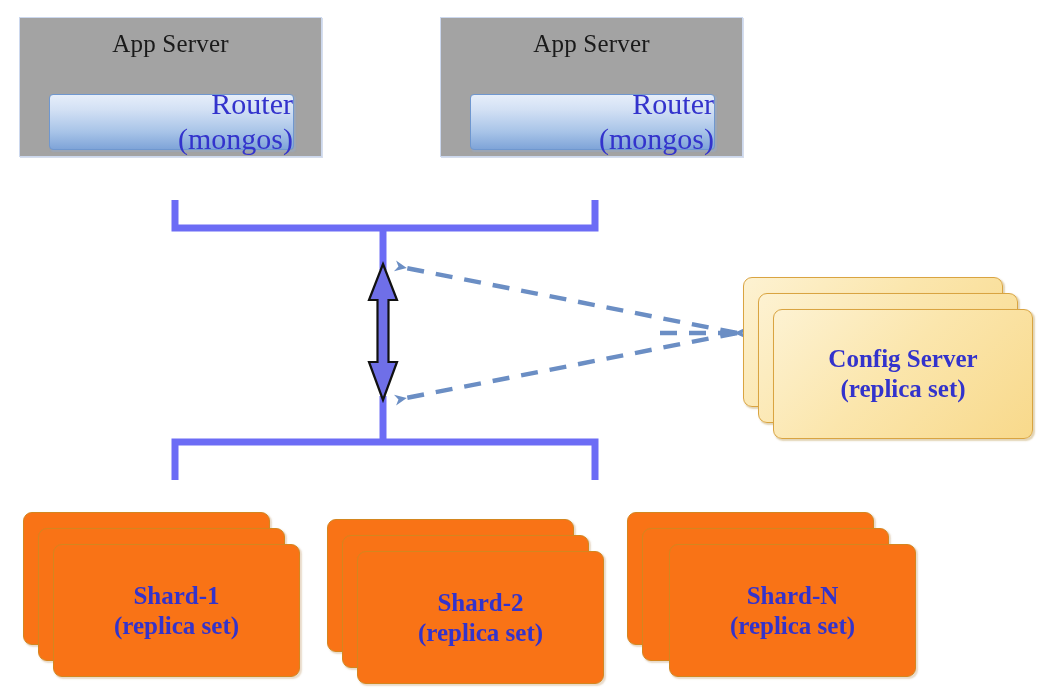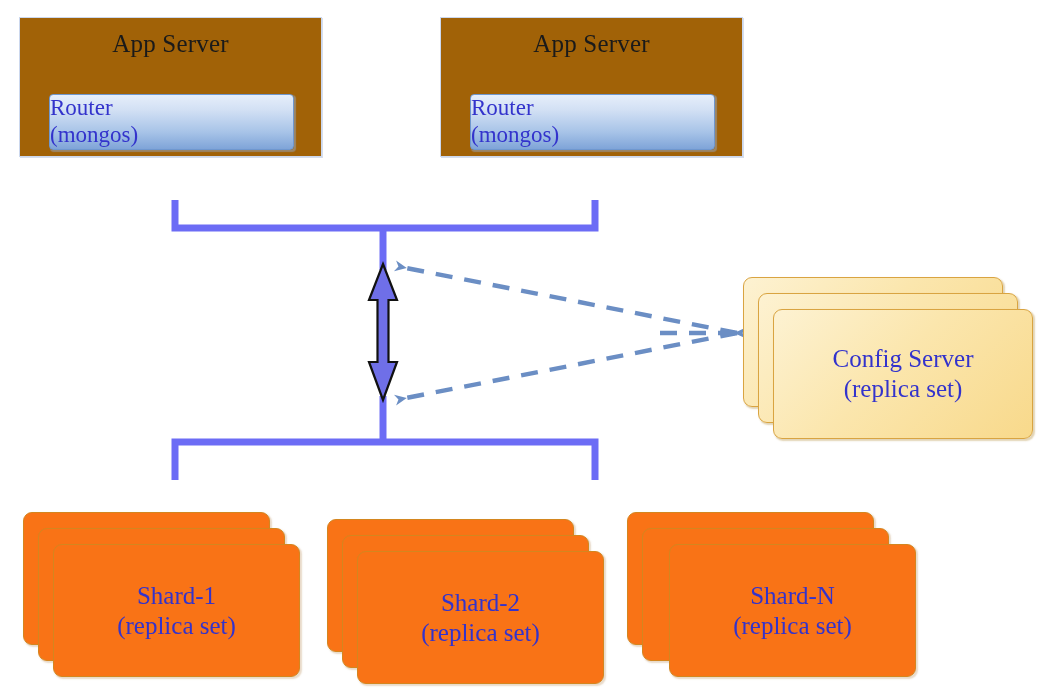--- a/index.html
+++ b/index.html
@@ -16,21 +16,21 @@
     width: 1042px;
     height: 697px;
     background: #ffffff;
     overflow: hidden;
   }
 
   
   .app-server {
     position: absolute;
     box-sizing: border-box;
-    background: #a16207;
+    background: #a3a3a3;
     border: 1px solid #ccd8ee;
     box-shadow: 1px 1px 0 rgba(180,195,222,0.55);
     padding-left: 48px;
   }
   .app-server-title {
     position: absolute;
     left: 0;
     right: 0;
     top: 12px;
     text-align: center;
@@ -40,30 +40,31 @@
   }
   .router {
     position: absolute;
     box-sizing: border-box;
     border: 1px solid #6f97cf;
     border-radius: 4px;
     background: linear-gradient(to bottom, #e6eefa 0%, #d2e0f4 28%, #a8c4e8 68%, #7fa4d8 100%);
     box-shadow: 1.5px 1.5px 1px rgba(150,170,200,0.5);
     display: flex;
     flex-direction: column;
-    align-items: flex-start;
+    align-items: flex-end;
     justify-content: center;
     line-height: 1.16;
     color: #3333cc;
-    font-size: 23px;
+    font-size: 30px;
   }
 
   
   .stack {
     position: absolute;
+    font-weight: bold;
   }
   .card {
     position: absolute;
     box-sizing: border-box;
     border-radius: 9px;
   }
   .card.config {
     border: 1px solid #d9a441;
     background: linear-gradient(135deg, #fdf2d2 0%, #fbe6ad 45%, #f8d98b 100%);
     box-shadow: 1.5px 1.5px 1.5px rgba(190,160,90,0.45);

